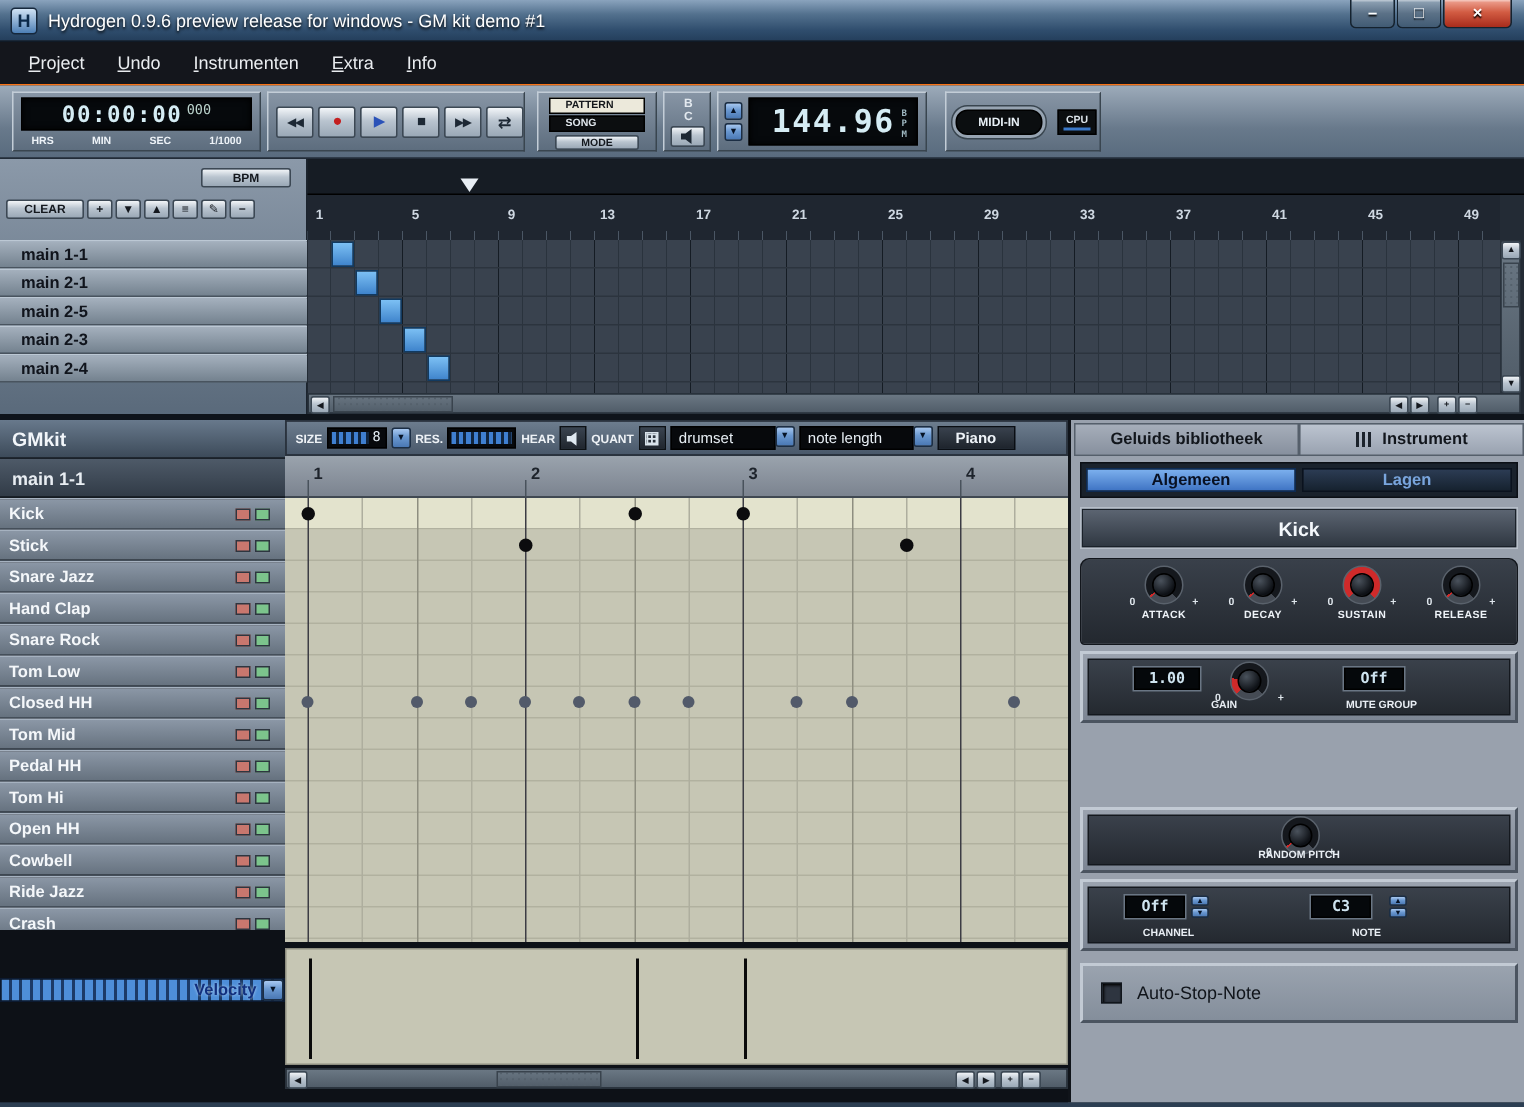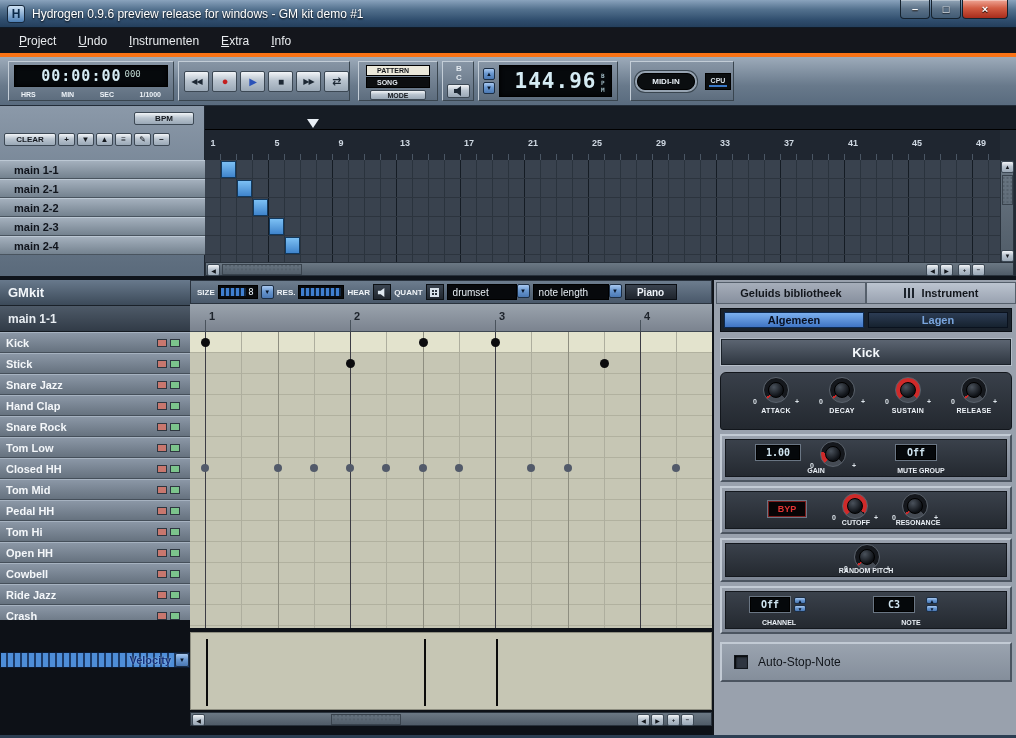--- a/index.html
+++ b/index.html
@@ -18,21 +18,21 @@
 .winbtn{position:absolute;top:0;height:19px;border:1px solid #15222e;border-top:none;
  border-radius:0 0 4px 4px;display:flex;align-items:center;justify-content:center;color:#fff;
  font-size:11px;font-weight:bold;background:linear-gradient(#93a6b8,#5b7187 50%,#415b74);
  box-shadow:inset 0 1px 0 rgba(255,255,255,.35);text-shadow:0 1px 1px #000;}
 #btn-min{left:900px;width:30px;}
 #btn-max{left:931px;width:30px;}
 #btn-close{left:962px;width:46px;background:linear-gradient(#efa595,#d25c43 45%,#a82c1c);}
 
 
 #menubar{position:absolute;left:0;top:28px;width:1016px;height:29px;background:#14161c;
- border-bottom:4px solid #f97316;display:flex;align-items:center;padding-left:8px;}
+ border-bottom:1px solid #f97316;display:flex;align-items:center;padding-left:8px;}
 .menu-item{color:#e9ecef;font-size:12px;padding:7px 11px;cursor:default;}
 .menu-item u{text-decoration:underline;}
 
 
 #toolbar{position:absolute;left:0;top:57px;width:1016px;height:49px;
  background:linear-gradient(#9dabba,#68embraced 0,#68798b 60%,#596b7e);
  background:linear-gradient(#9dabba,#68798b 60%,#596b7e);border-bottom:1px solid #222c38;}
 .tpanel{position:absolute;top:4px;height:40px;background:linear-gradient(#8795a5,#5d6d7e);
  border:1px solid;border-color:#c3cdd7 #39454f #39454f #c3cdd7;}
 .lcd{background:#06090c;border:1px solid #000;box-shadow:inset 0 0 4px #000;
@@ -387,21 +387,21 @@
             <div class="stool btn">▼</div>
             <div class="stool btn">▲</div>
             <div class="stool btn">≡</div>
             <div class="stool btn">✎</div>
             <div class="stool btn">−</div>
           </div>
       </div>
       <div id="pattern-list">
           <div class="song-row">main 1-1</div>
           <div class="song-row">main 2-1</div>
-          <div class="song-row">main 2-2</div>
+          <div class="song-row">main 2-5</div>
           <div class="song-row">main 2-3</div>
           <div class="song-row">main 2-4</div>
         </div>
     </div>
     <div id="song-tag">
       <div id="playhead"></div>
     </div>
     <div id="song-ruler">
       <div id="song-ruler-nums">
           <div class="ruler-num" style="left: 0px;">1</div>
@@ -735,43 +735,20 @@
                 <div class="knob-face"></div>
               </div>
               <div class="kmax">+</div>
             </div>
           <div id="gain-label" class="rp-small-label">GAIN</div>
           <div id="mute-lcd" class="mini-lcd">Off</div>
           <div id="mute-label" class="rp-small-label">MUTE GROUP</div>
         </div>
       </div>
 
-      <div id="rp-filter" class="rp-section">
-        <div class="rp-inner">
-          <div id="byp-btn">BYP</div>
-          <div id="cutoff-knob-slot" class="knob-wrap inline-knob">
-              <div class="kmin">0</div>
-              <div class="knob">
-                <div class="knob-ring" style="background: conic-gradient(from 225deg, rgb(207, 42, 42) 0deg, rgb(207, 42, 42) 261.9deg, rgb(21, 24, 29) 261.9deg, rgb(21, 24, 29) 270deg, rgb(69, 75, 84) 270deg, rgb(69, 75, 84) 360deg);"></div>
-                <div class="knob-face"></div>
-              </div>
-              <div class="kmax">+</div>
-            </div>
-          <div id="cutoff-label" class="rp-small-label">CUTOFF</div>
-          <div id="resonance-knob-slot" class="knob-wrap inline-knob">
-              <div class="kmin">0</div>
-              <div class="knob">
-                <div class="knob-ring" style="background: conic-gradient(from 225deg, rgb(207, 42, 42) 0deg, rgb(207, 42, 42) 8.1deg, rgb(21, 24, 29) 8.1deg, rgb(21, 24, 29) 270deg, rgb(69, 75, 84) 270deg, rgb(69, 75, 84) 360deg);"></div>
-                <div class="knob-face"></div>
-              </div>
-              <div class="kmax">+</div>
-            </div>
-          <div id="resonance-label" class="rp-small-label">RESONANCE</div>
-        </div>
-      </div>
 
       <div id="rp-random" class="rp-section">
         <div class="rp-inner">
           <div id="random-knob-slot" class="knob-wrap inline-knob">
               <div class="kmin">0</div>
               <div class="knob">
                 <div class="knob-ring" style="background: conic-gradient(from 225deg, rgb(207, 42, 42) 0deg, rgb(207, 42, 42) 8.1deg, rgb(21, 24, 29) 8.1deg, rgb(21, 24, 29) 270deg, rgb(69, 75, 84) 270deg, rgb(69, 75, 84) 360deg);"></div>
                 <div class="knob-face"></div>
               </div>
               <div class="kmax">+</div>

